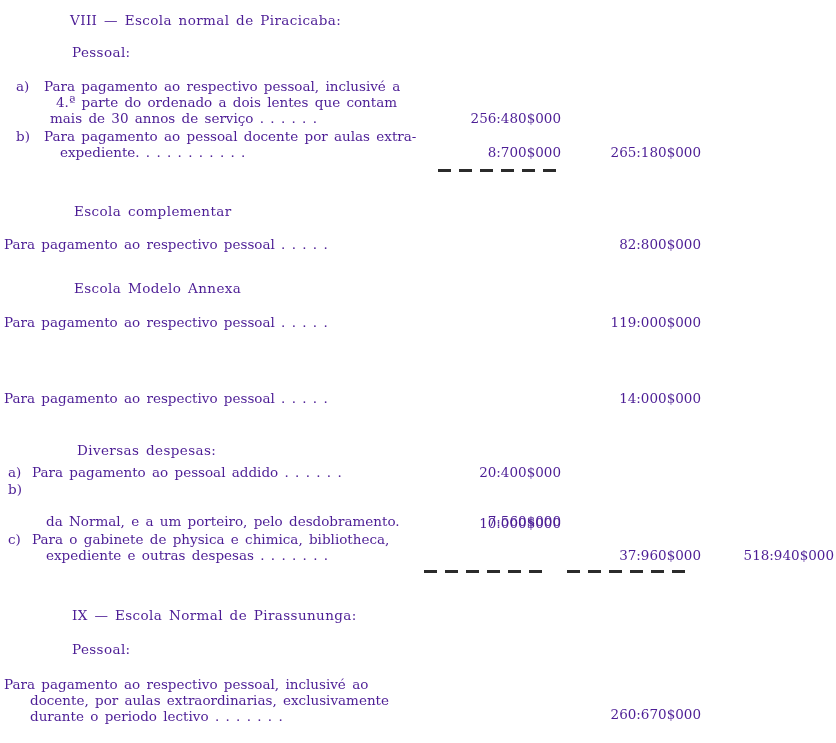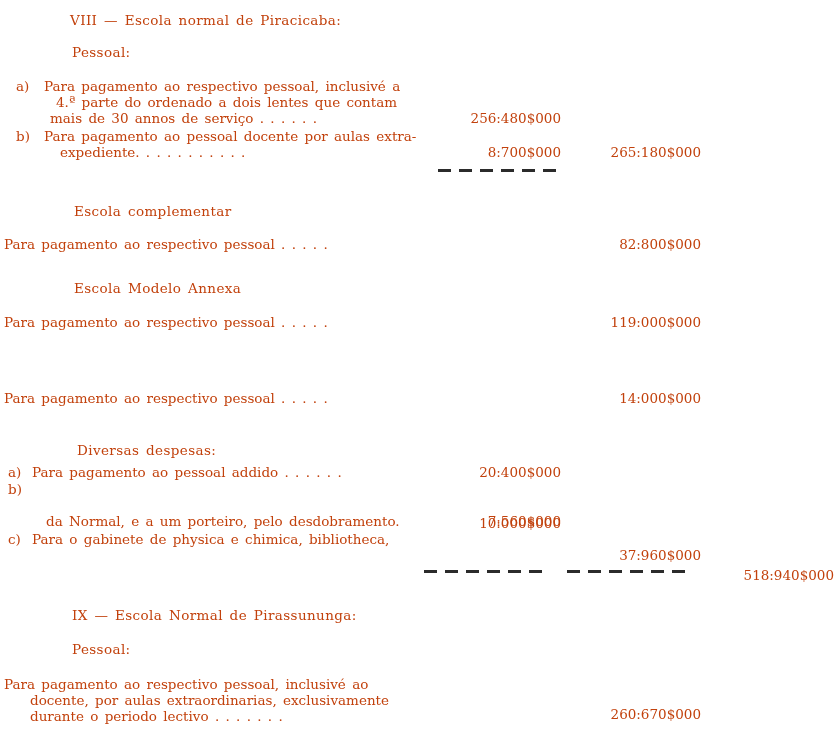--- a/index.html
+++ b/index.html
@@ -6,21 +6,21 @@
     margin: 0;
     padding: 0;
     background: #ffffff;
   }
   #page {
     position: relative;
     width: 836px;
     height: 743px;
     background: #ffffff;
     font-family: "DejaVu Serif", "Liberation Serif", serif;
-    color: #c2410c;
+    color: #4c1d95;
     font-size: 13.5px;
     word-spacing: 2px;
     overflow: hidden;
   }
   .t {
     position: absolute;
     white-space: nowrap;
     line-height: 16px;
   }
   .heading { letter-spacing: 0.4px; }
@@ -78,23 +78,24 @@
   <div class="t" style="left:8px;  top:464px;">a)</div>
   <div class="t" style="left:32px; top:464px;">Para pagamento ao pessoal addido . . . . . .</div>
   <div class="amt col1" style="top:464px;">20:400$000</div>
 
   <div class="t" style="left:8px;  top:481px;">b)</div>
   <div class="t" style="left:46px; top:513px;">da Normal, e a um porteiro, pelo desdobramento.</div>
   <div class="amt col1" style="top:513px;">7:560$000</div>
 
   <div class="t" style="left:8px;  top:531px;">c)</div>
   <div class="t" style="left:32px; top:531px;">Para o gabinete de physica e chimica, bibliotheca,</div>
+  <div class="t" style="left:46px; top:547px;">expediente e outras despesas . . . . . . .</div>
   <div class="amt col1" style="top:515px;">10:000$000</div>
   <div class="amt col2" style="top:547px;">37:960$000</div>
-  <div class="amt col3" style="top:547px;margin-top:20px;">518:940$000</div>
+  <div class="amt col3" style="top:547px;">518:940$000</div>
 
   <div class="rule" style="left:424px; top:570px; width:121px;"></div>
   <div class="rule" style="left:567px; top:570px; width:124px;"></div>
 
   <div class="t heading" style="left:72px; top:607px;">IX — Escola Normal de Pirassununga:</div>
   <div class="t heading" style="left:72px; top:641px;">Pessoal:</div>
 
   <div class="t" style="left:4px;  top:676px;">Para pagamento ao respectivo pessoal, inclusivé ao</div>
   <div class="t" style="left:30px; top:692px;">docente, por aulas extraordinarias, exclusivamente</div>
   <div class="t" style="left:30px; top:708px;">durante o periodo lectivo . . . . . . .</div>

